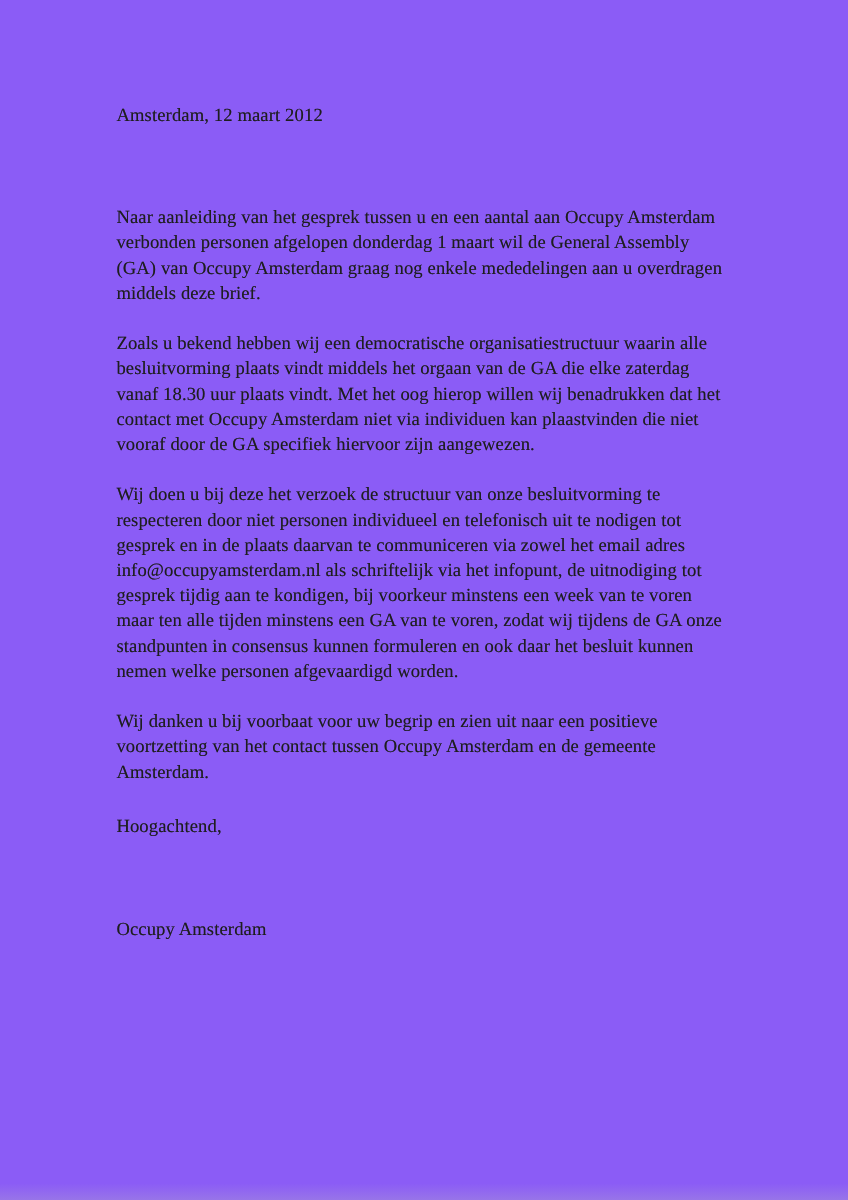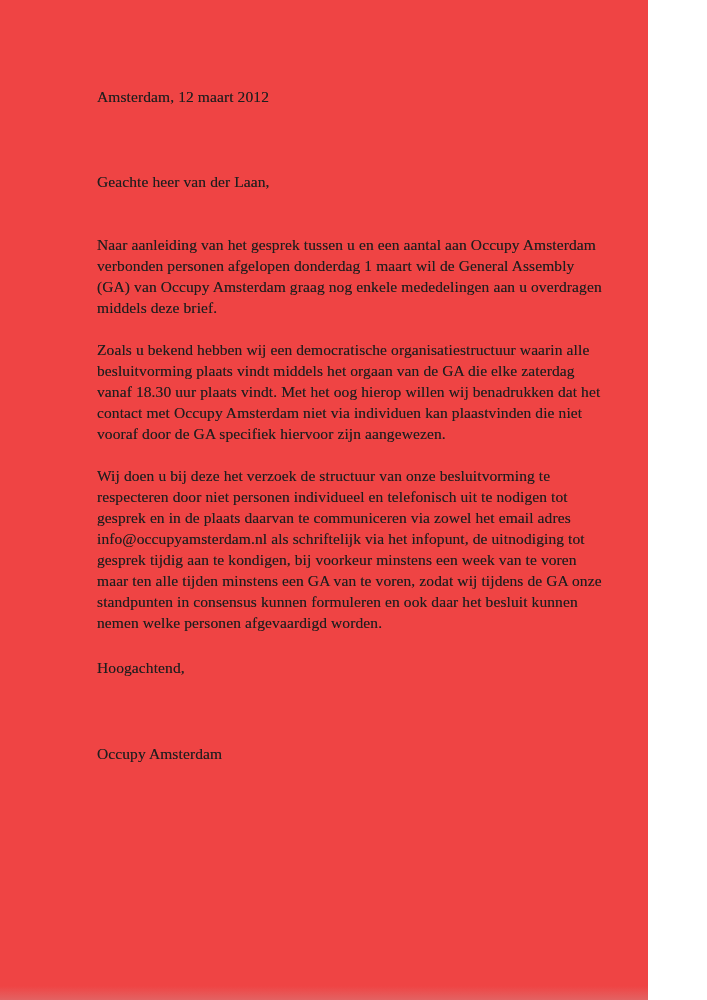--- a/index.html
+++ b/index.html
@@ -2,23 +2,23 @@
 <html><head>
 <meta charset="utf-8">
 <style>
   html, body {
     margin: 0;
     padding: 0;
     background: #ffffff;
   }
   .scan-page {
     position: relative;
-    width: 648px;
+    width: 707px;
     height: 1000px;
-    background: #ef4444;
+    background: #8b5cf6;
     overflow: hidden;
     font-family: "Liberation Serif", "DejaVu Serif", serif;
     color: #1e1e1e;
     text-decoration: underline;
   }
   
   .scan-edge-bottom {
     position: absolute;
     left: 0;
     bottom: 0;
@@ -54,29 +54,29 @@
   }
 </style>
 </head>
 <body>
 
 <div class="scan-page">
   <div class="letter-body">
 
     <div class="date-line">Amsterdam, 12 maart 2012</div>
 
-    <div class="salutation">Geachte heer van der Laan,</div>
 
     <p class="para">Naar aanleiding van het gesprek tussen u en een aantal aan Occupy Amsterdam verbonden personen afgelopen donderdag 1 maart wil de General Assembly (GA) van Occupy Amsterdam graag nog enkele mededelingen aan u overdragen middels deze brief.</p>
 
 
     <p class="para">Zoals u bekend hebben wij een democratische organisatiestructuur waarin alle besluitvorming plaats vindt middels het orgaan van de GA die elke zaterdag vanaf 18.30 uur plaats vindt. Met het oog hierop willen wij benadrukken dat het contact met Occupy Amsterdam niet via individuen kan plaastvinden die niet vooraf door de GA specifiek hiervoor zijn aangewezen.</p>
 
     <p class="para">Wij doen u bij deze het verzoek de structuur van onze besluitvorming te respecteren door niet personen individueel en telefonisch uit te nodigen tot gesprek en in de plaats daarvan te communiceren via zowel het email adres info@occupyamsterdam.nl als schriftelijk via het infopunt, de uitnodiging tot gesprek tijdig aan te kondigen, bij voorkeur minstens een week van te voren maar ten alle tijden minstens een GA van te voren, zodat wij tijdens de GA onze standpunten in consensus kunnen formuleren en ook daar het besluit kunnen nemen welke personen afgevaardigd worden.</p>
 
+    <p class="para">Wij danken u bij voorbaat voor uw begrip en zien uit naar een positieve voortzetting van het contact tussen Occupy Amsterdam en de gemeente Amsterdam.</p>
 
     <div class="closing">Hoogachtend,</div>
 
     <div class="signature">Occupy Amsterdam</div>
 
   </div>
   <div class="scan-edge-bottom"></div>
 </div>
 
 </body></html>

